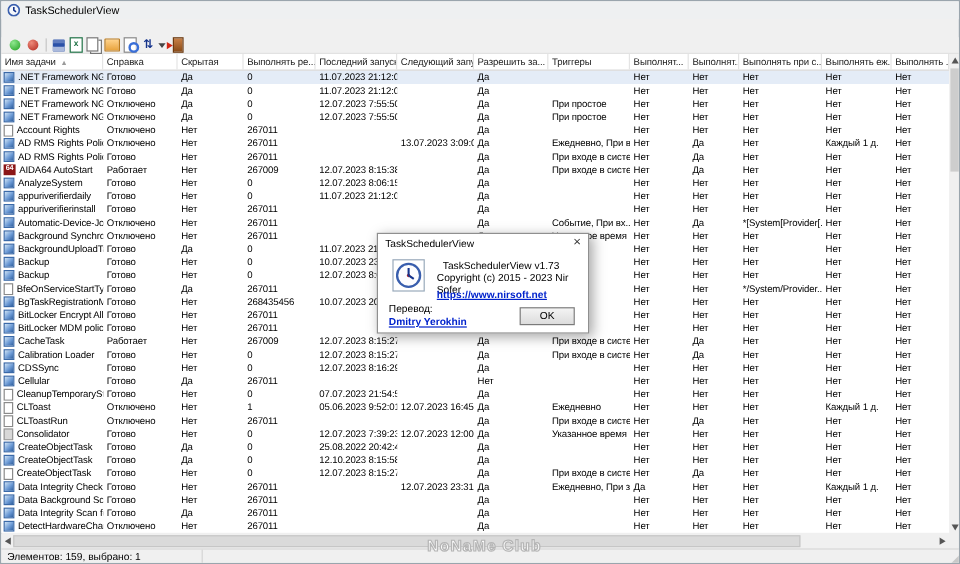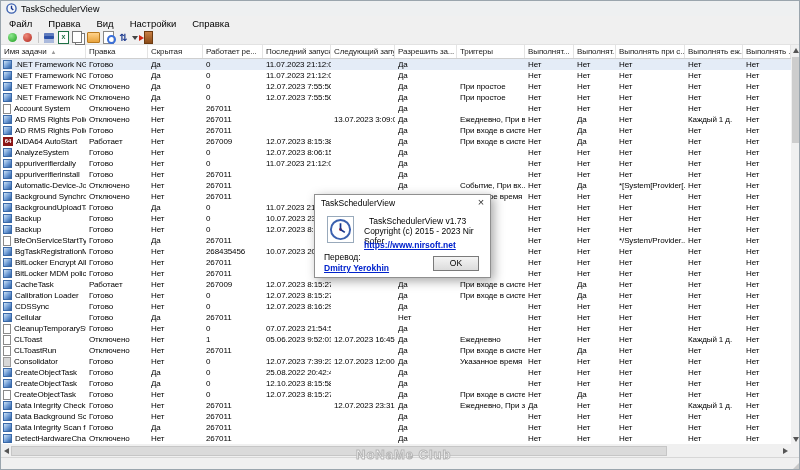--- a/index.html
+++ b/index.html
@@ -107,47 +107,40 @@
   <div class="titlebar">
     <span class="app-ico">
       <svg width="11" height="11" viewBox="0 0 24 24">
           <circle cx="12" cy="12" r="10" fill="#f4f7fb" stroke="#3a5fae" stroke-width="3"></circle>
           <path d="M12 6v6l4 3" stroke="#16348c" stroke-width="3" fill="none"></path>
         </svg>
     </span>
     <span>TaskSchedulerView</span>
   </div>
 
-  <div class="menubar" id="menubar">
-      <span class="menu-item">Файл</span>
-      <span class="menu-item">Правка</span>
-      <span class="menu-item">Вид</span>
-      <span class="menu-item">Настройки</span>
-      <span class="menu-item">Справка</span>
-    </div>
 
   <div class="toolbar" id="toolbar">
       <div class="tb k-cg"></div>
       <div class="tb k-cr"></div>
       <div class="tb k-sep"></div>
       <div class="tb k-floppy"></div>
       <div class="tb k-excel"></div>
       <div class="tb k-copy"></div>
       <div class="tb k-prop"></div>
       <div class="tb k-report"></div>
       <div class="tb k-sort">⇅</div>
       <div class="tb k-caret"></div>
       <div class="tb k-exit"></div>
     </div>
 
   <div class="lv-header" id="lvheader">
       <div class="hcell" style="width: 85px;">Имя задачи<span class="sortmark">▲</span></div>
-      <div class="hcell" style="width: 62px;">Правка</div>
+      <div class="hcell" style="width: 62px;">Справка</div>
       <div class="hcell" style="width: 55px;">Скрытая</div>
-      <div class="hcell" style="width: 60px;">Работает ре...</div>
+      <div class="hcell" style="width: 60px;">Выполнять ре...</div>
       <div class="hcell" style="width: 68px;">Последний запуск</div>
       <div class="hcell" style="width: 64px;">Следующий запуск</div>
       <div class="hcell" style="width: 62px;">Разрешить за...</div>
       <div class="hcell" style="width: 68px;">Триггеры</div>
       <div class="hcell" style="width: 49px;">Выполнят...</div>
       <div class="hcell" style="width: 42px;">Выполнят...</div>
       <div class="hcell" style="width: 69px;">Выполнять при с...</div>
       <div class="hcell" style="width: 58px;">Выполнять еж...</div>
       <div class="hcell" style="width: 48px;">Выполнять ...</div>
     </div>
@@ -220,21 +213,21 @@
         <div class="cell" style="width: 68px;">При простое</div>
         <div class="cell" style="width: 49px;">Нет</div>
         <div class="cell" style="width: 42px;">Нет</div>
         <div class="cell" style="width: 69px;">Нет</div>
         <div class="cell" style="width: 58px;">Нет</div>
         <div class="cell" style="width: 48px;">Нет</div>
       </div>
       <div class="row">
         <div class="cell namecell" style="width: 85px;">
           <span class="ri ri-doc"></span>
-          <span>Account System</span>
+          <span>Account Rights</span>
         </div>
         <div class="cell" style="width: 62px;">Отключено</div>
         <div class="cell" style="width: 55px;">Нет</div>
         <div class="cell" style="width: 60px;">267011</div>
         <div class="cell" style="width: 68px;"></div>
         <div class="cell" style="width: 64px;"></div>
         <div class="cell" style="width: 62px;">Да</div>
         <div class="cell" style="width: 68px;"></div>
         <div class="cell" style="width: 49px;">Нет</div>
         <div class="cell" style="width: 42px;">Нет</div>
@@ -790,20 +783,21 @@
     <div class="arr arr-dn"></div>
   </div>
   <div class="hscroll">
     <div class="arr arr-lf"></div>
     <div class="hthumb"></div>
     <div class="arr arr-rt"></div>
   </div>
   <div class="sb-corner"></div>
 
   <div class="statusbar">
+    <div class="sb-pane1">Элементов: 159, выбрано: 1</div>
     <div class="grip"></div>
   </div>
 
   <div class="watermark">NoNaMe Club</div>
 
   <div class="dialog">
     <div class="dlg-title">
       <span>TaskSchedulerView</span>
       <span class="dlg-close">×</span>
     </div>

